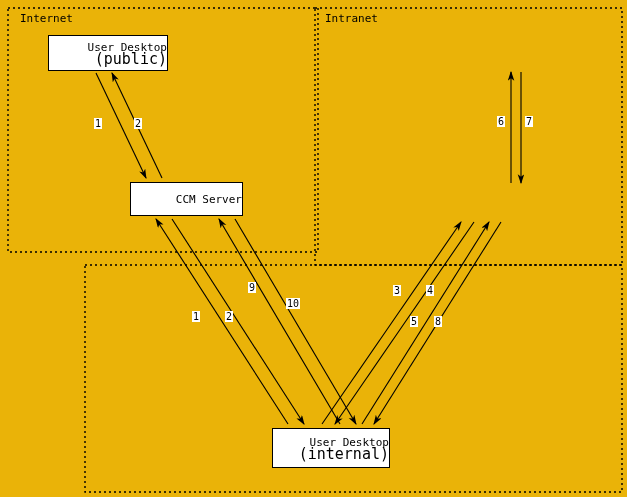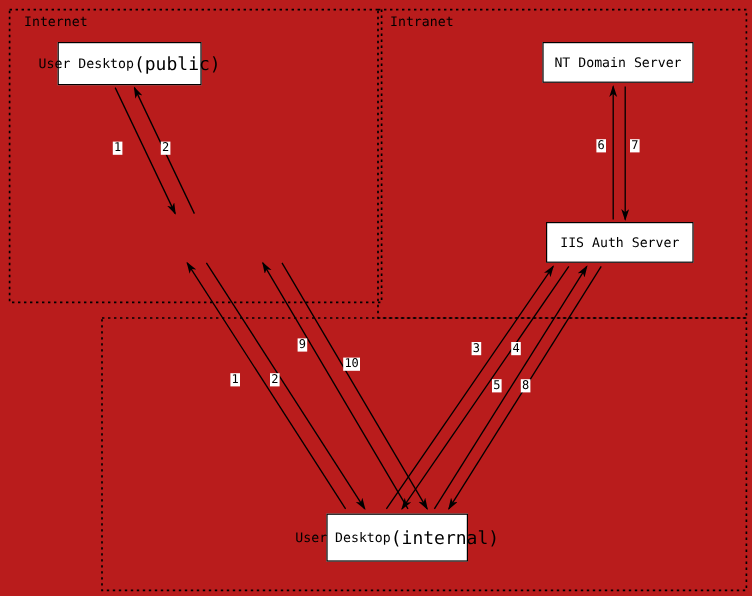--- a/index.html
+++ b/index.html
@@ -8,21 +8,21 @@
     padding: 0;
     background: #ffffff;
   }
   body {
     font-family: "DejaVu Sans Mono", "Liberation Mono", monospace;
   }
   #diagram-root {
     position: relative;
     width: 627px;
     height: 497px;
-    background: #b91c1c;
+    background: #eab308;
     overflow: hidden;
   }
   #diagram-svg {
     position: absolute;
     left: 0;
     top: 0;
     width: 627px;
     height: 497px;
   }
   .zone-label {
@@ -32,22 +32,22 @@
     color: #000000;
     white-space: nowrap;
     letter-spacing: 0px;
   }
   .node-box {
     position: absolute;
     box-sizing: border-box;
     border: 1px solid #000000;
     background: #ffffff;
     display: flex;
-    flex-direction: row;
-    align-items: center;
+    flex-direction: column;
+    align-items: flex-end;
     justify-content: center;
     color: #000000;
     font-family: "DejaVu Sans Mono", "Liberation Mono", monospace;
   }
   .node-title {
     font-size: 11px;
     line-height: 13px;
     white-space: nowrap;
   }
   .node-sub {
@@ -107,28 +107,25 @@
   </svg>
 
   <div class="zone-label" style="left:20px; top:12px;">Internet</div>
   <div class="zone-label" style="left:325px; top:12px;text-align:center;">Intranet</div>
 
   <div class="node-box" style="left:48px; top:35px; width:120px; height:36px;">
     <div class="node-title">User Desktop</div>
     <div class="node-sub">(public)</div>
   </div>
 
-  <div class="node-box" style="left:452px; top:35px; width:126px; height:34px;">
-    <div class="node-title">NT Domain Server</div>
+
+  <div class="node-box" style="left:130px; top:182px; width:113px; height:34px;">
+    <div class="node-title">CCM Server</div>
   </div>
 
-
-  <div class="node-box" style="left:455px; top:185px; width:123px; height:34px;">
-    <div class="node-title">IIS Auth Server</div>
-  </div>
 
   <div class="node-box" style="left:272px; top:428px; width:118px; height:40px;">
     <div class="node-title">User Desktop</div>
     <div class="node-sub">(internal)</div>
   </div>
 
   <div class="edge-label" style="left:94px; top:118px;">1</div>
   <div class="edge-label" style="left:134px; top:118px;">2</div>
   <div class="edge-label" style="left:497px; top:116px;">6</div>
   <div class="edge-label" style="left:525px; top:116px;">7</div>

